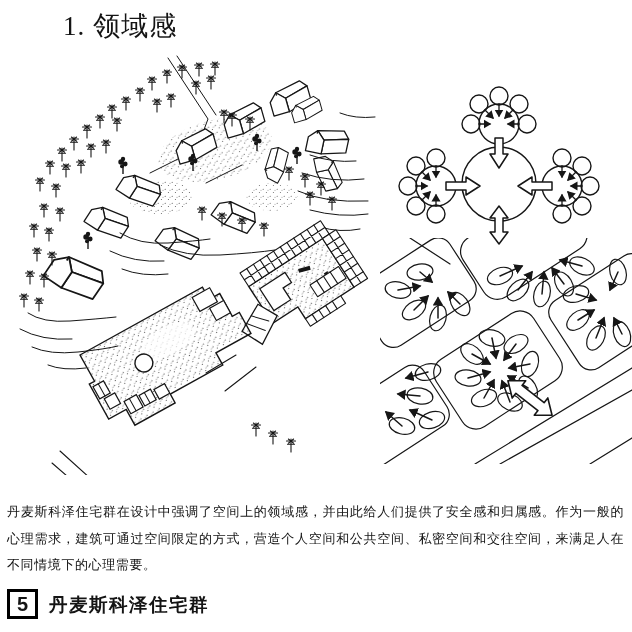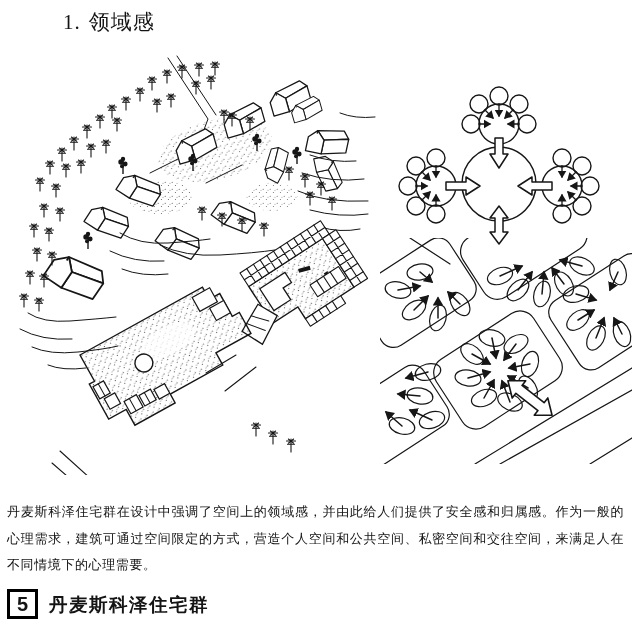--- a/index.html
+++ b/index.html
@@ -1,19 +1,19 @@
 <!DOCTYPE html>
 <html><head>
 <meta charset="utf-8">
 <style>
   html,body{margin:0;padding:0;background:#e8e8e8;}
   #page{position:relative;width:632px;height:632px;background:#ffffff;overflow:hidden;
         font-family:"Liberation Serif","DejaVu Serif",serif;color:#141414;}
   
-  #sec-title{position:absolute;left:63px;top:8px;font-size:21px;letter-spacing:1px;}
+  #sec-title{position:absolute;left:63px;top:8px;font-size:27px;letter-spacing:1px;}
   #sec-title .num{font-family:"Liberation Serif",serif;margin-right:8px;}
   
   .fig{position:absolute;}
   svg{display:block;}
   
   #body-text{position:absolute;left:7px;right:8px;top:486px;
              font-size:13px;line-height:26.5px;letter-spacing:0.6px;
              text-align:justify;text-align-last:left;}
   
   #caption{position:absolute;left:7px;top:589px;display:flex;align-items:center;gap:11px;}

